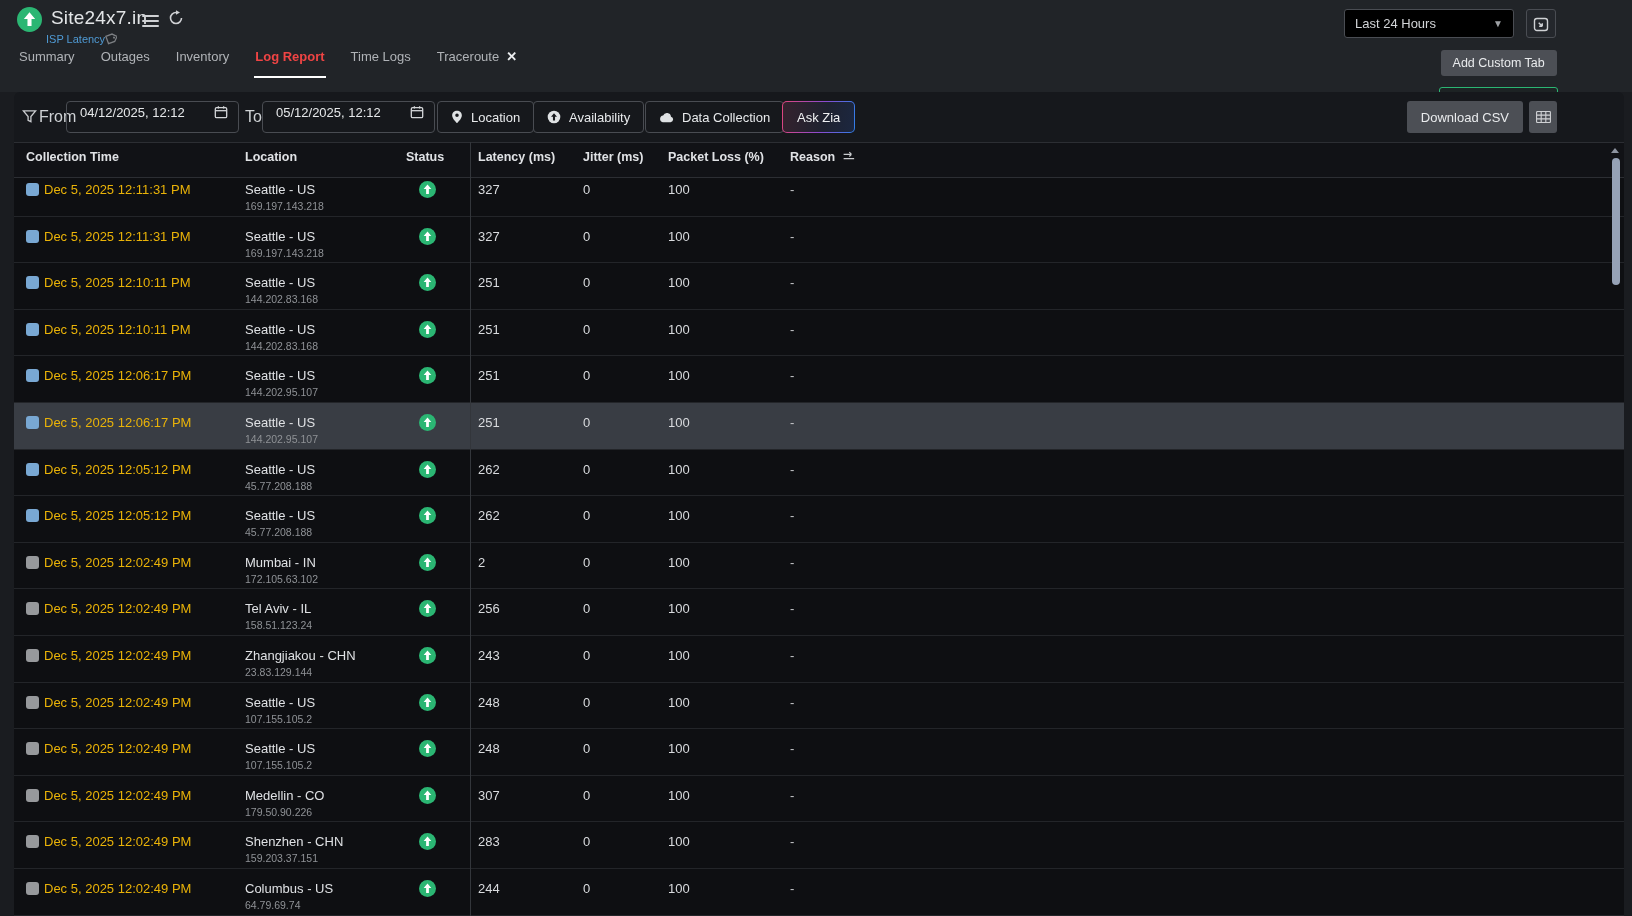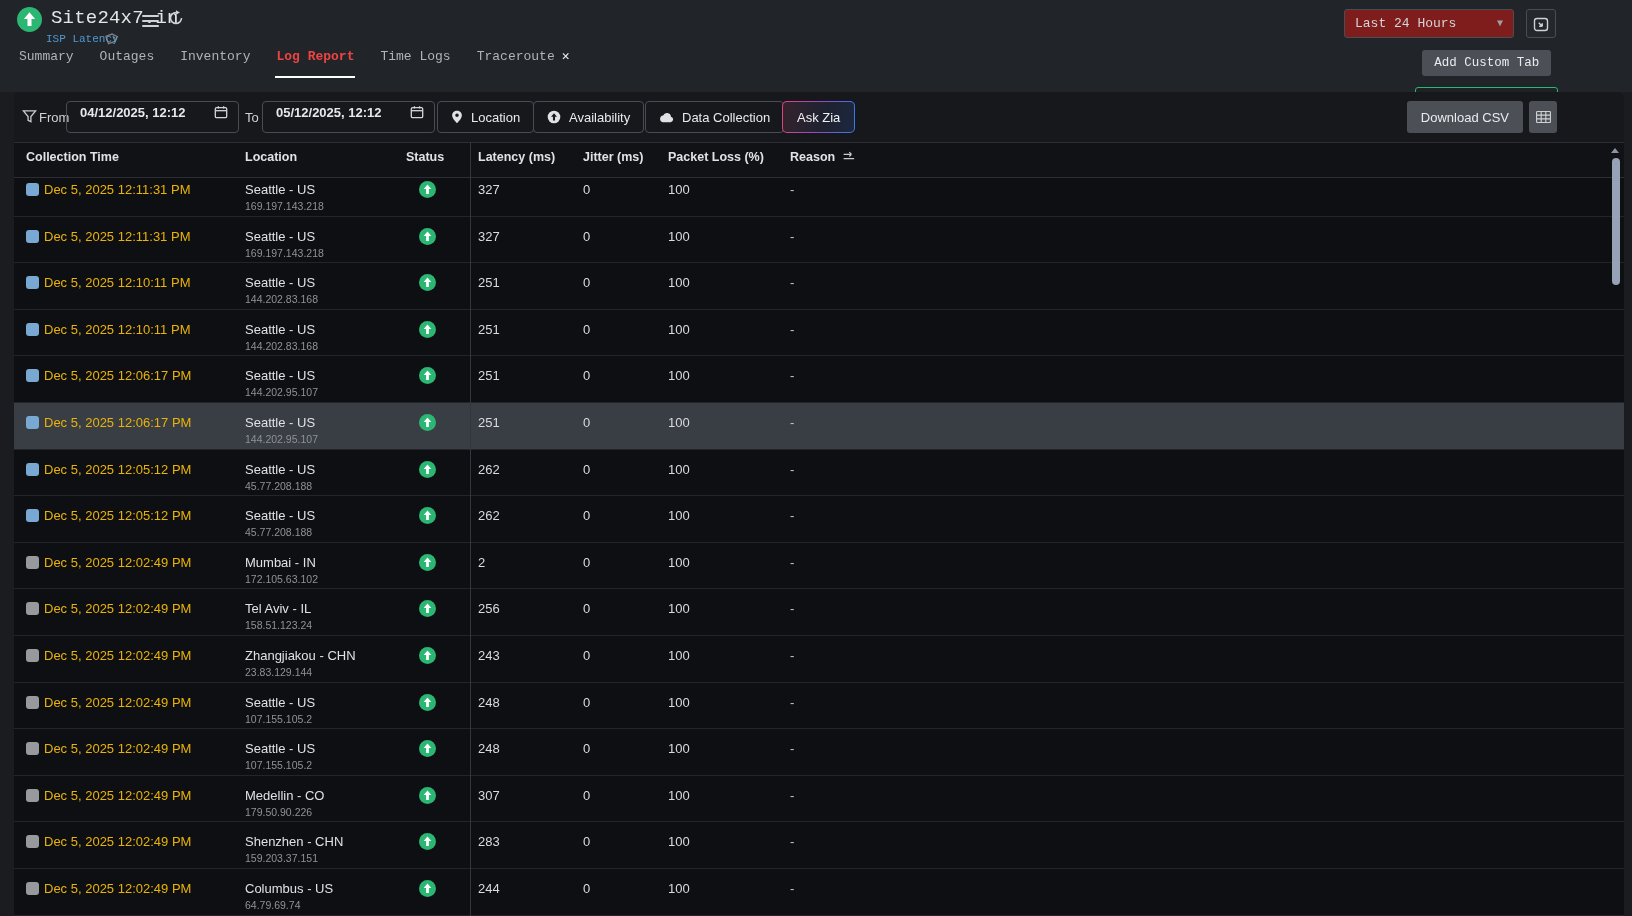--- a/index.html
+++ b/index.html
@@ -4,55 +4,55 @@
 <style>
   * { margin:0; padding:0; box-sizing:border-box; }
   html,body { width:1632px; height:916px; overflow:hidden; }
   body {
     background:#1a1c20;
     font-family:"Liberation Sans", sans-serif;
     color:#e4e6e8;
     position:relative;
   }
   
-  .appbar { position:absolute; left:0; top:0; width:100%; height:92px; background:#212428;font-family:Liberation Mono, monospace; }
+  .appbar { position:absolute; left:0; top:0; width:100%; height:92px; background:#212428; }
   .logo { position:absolute; left:17px; top:7px; width:25px; height:25px; }
   .app-title { position:absolute; left:51px; top:7px; font-size:19px; color:#e3e5e7; letter-spacing:.2px; }
   .hamburger { position:absolute; left:142px; top:12px; width:17px; height:14px; cursor:pointer; }
   .hamburger div { height:2px; background:#cfd1d4; margin:3px 0; border-radius:1px; }
   .refresh { position:absolute; left:168px; top:10px; width:16px; height:16px; cursor:pointer; }
   .subtitle { position:absolute; left:46px; top:33px; font-size:11px; color:#4f9ad4; cursor:pointer; }
   .tag-ic { position:absolute; left:104px; top:33px; width:13px; height:13px; opacity:.75; }
   
   .tab-bar { position:absolute; left:6px; top:40px; display:flex; align-items:center; }
   .tab { position:relative; padding:9px 13px 14px 13px; font-size:13px; color:#b0b3b7; cursor:pointer; white-space:nowrap; display:flex; align-items:center; gap:7px;}
   .tab.active { color:#ef4444; font-weight:bold; }
   .tab.active::after { content:""; position:absolute; left:12px; right:12px; bottom:0; height:2px; background:#ffffff; }
   .tab-close { color:#eceef0; font-size:13px; font-weight:bold; cursor:pointer; line-height:1; }
   
   .select-row { position:absolute; top:9px; right:76px; display:flex; gap:12px; align-items:center; }
-  .range-select { width:170px; height:29px; background:#7f1d1d; border:1px solid #4a4d53; border-radius:3px;
+  .range-select { width:170px; height:29px; background:#000000; border:1px solid #4a4d53; border-radius:3px;
     display:flex; align-items:center; justify-content:space-between; padding:0 10px; font-size:13px; color:#d3d5d8; cursor:pointer; }
   .caret { color:#9ea1a5; font-size:10px; }
   .sq-btn { width:30px; height:29px; background:#24272c; border:1px solid #4a4d53; border-radius:3px;
     display:flex; align-items:center; justify-content:center; cursor:pointer; }
   .btn-row { position:absolute; top:50px; right:74px; display:flex; gap:11px; align-items:center;flex-direction:column; }
   .btn-gray { background:#4c4f55; color:#e9ebed; font-size:12.5px; padding:6px 12px; border-radius:3px; cursor:pointer; }
   .btn-incident { border:1px solid #2bb673; background:rgba(20,30,25,.25); color:#e9ebed; font-size:12.5px;
     padding:12px 11px; border-radius:3px; cursor:pointer; display:flex; align-items:center; gap:7px; }
   
   .panel { position:absolute; left:14px; top:92px; right:8px; bottom:0; background:#16181c;
     border-top-left-radius:6px; border-top-right-radius:6px; }
   
   .filterbar { position:absolute; left:0; top:0; right:0; height:50px; }
   .funnel { position:absolute; left:8px; top:17px; cursor:pointer; }
-  .flabel { position:absolute; top:0; height:50px; display:flex; align-items:center; font-size:13px; color:#cfd2d5; }
+  .flabel { position:absolute; top:0; height:50px; display:flex; align-items:center; font-size:16px; color:#cfd2d5; }
   .lbl-from { left:25px; } .lbl-to { left:231px; }
   .date-input { position:absolute; top:9px; height:32px; width:173px; border:1px solid #494c52; border-radius:4px;
-    display:flex; align-items:center; justify-content:space-between; padding:0 10px 10px 13px; font-size:13px; color:#e6e8ea; cursor:text;font-weight:bold; }
+    display:flex; align-items:center; justify-content:space-between; padding:0 10px 10px 13px; font-size:13px; color:#e6e8ea; cursor:text; }
   .di-from { left:52px; } .di-to { left:248px; }
   .fbtn { position:absolute; top:9px; height:32px; border:1px solid #494c52; border-radius:4px; display:flex;
     align-items:center; gap:8px; padding:0 13px; font-size:13px; color:#e8eaec; cursor:pointer; }
   .b-loc { left:423px; } .b-avail { left:519px; } .b-dc { left:631px; }
   .zia-wrap { position:absolute; left:768px; top:9px; padding:1px; border-radius:5px;
     background:linear-gradient(100deg,#e0457b,#8a4bd0 55%,#2f7fe8); cursor:pointer; }
   .zia-inner { height:30px; border-radius:4px; padding:0 14px; display:flex; align-items:center;
     background:linear-gradient(100deg,#35222e,#1e2230 60%,#1c2740); color:#f0f1f3; font-size:13px; }
   .b-csv { position:absolute; right:101px; top:9px; height:32px; background:#4c4f55; border-radius:3px;
     display:flex; align-items:center; padding:0 14px; font-size:13px; color:#e9ebed; cursor:pointer; }

